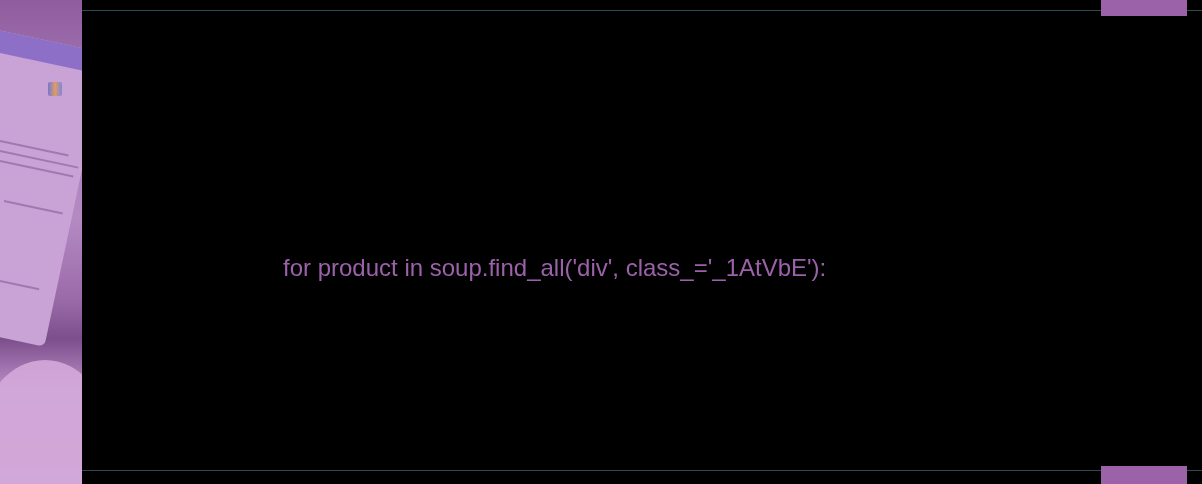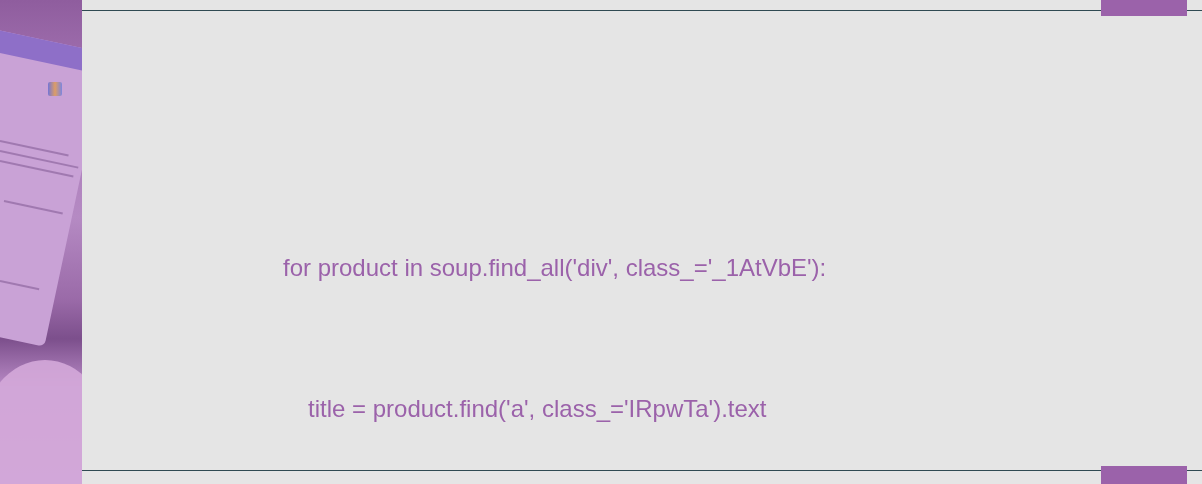--- a/index.html
+++ b/index.html
@@ -7,21 +7,21 @@
       padding: 0;
       width: 1202px;
       height: 484px;
       overflow: hidden;
       background: #ffffff;
     }
     .slide {
       position: relative;
       width: 1202px;
       height: 484px;
-      background: #e5e5e5;
+      background: #000000;
       overflow: hidden;
     }
     
     .photo-panel {
       position: absolute;
       left: 0;
       top: 0;
       width: 82px;
       height: 484px;
       background: linear-gradient(180deg, #8f5d9e 0%, #a878b6 20%, #b58ac3 45%, #9a6aa8 62%, #7c4f8c 70%, #b98bc6 80%, #c39bd0 100%);
@@ -125,18 +125,17 @@
   </div>
 
   <div class="rule top"></div>
   <div class="rule bottom"></div>
 
   <div class="accent top"></div>
   <div class="accent bottom"></div>
 
   <div class="code">
     <span class="line">for product in soup.find_all('div', class_='_1AtVbE'):</span>
-    <span class="line indent">title = product.find('a', class_='IRpwTa').text</span>
     
     
   </div>
 
 </div>
 
 </body></html>

